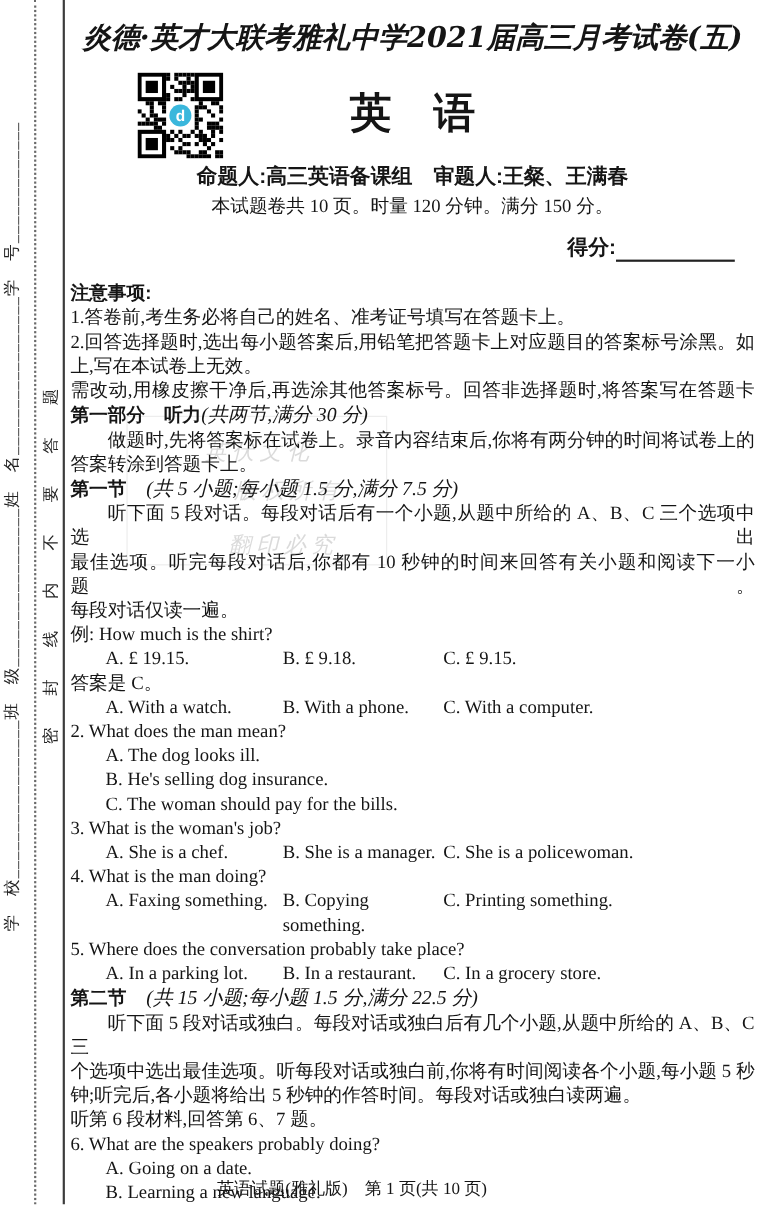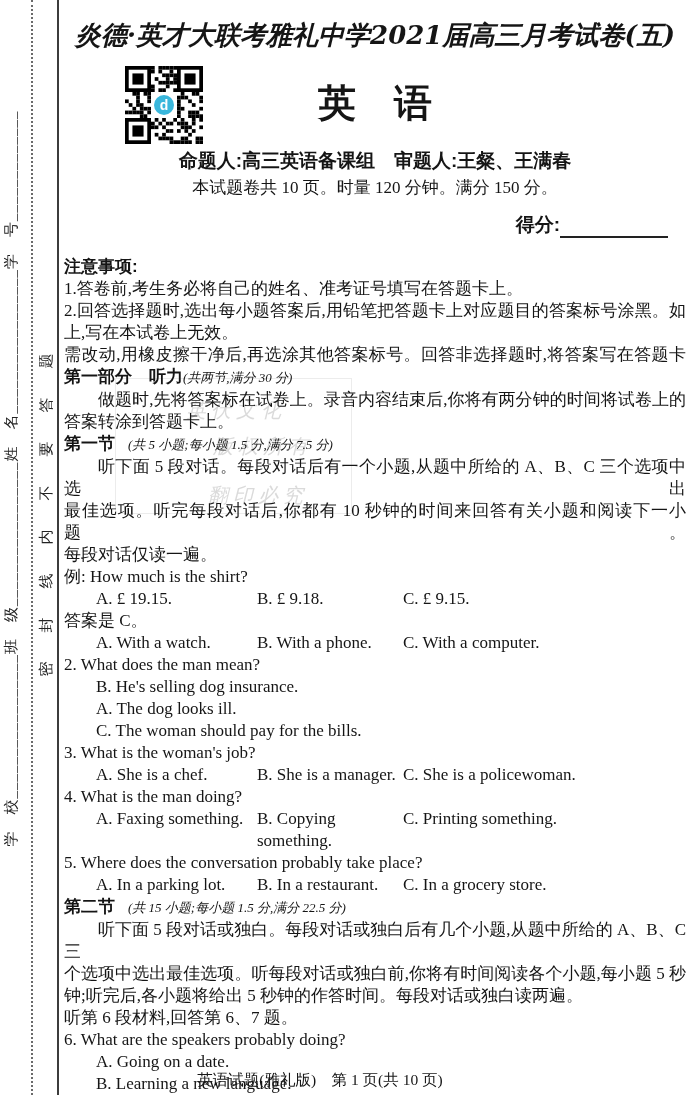--- a/index.html
+++ b/index.html
@@ -36,21 +36,21 @@
     font-family:"Liberation Sans","DejaVu Sans",sans-serif;}
   .setters{margin-top:22px;line-height:25px;font-size:19px;font-weight:bold;text-align:center;
     font-family:"Liberation Sans","DejaVu Sans",sans-serif;}
   .info{margin-top:3px;line-height:24px;font-size:17px;text-align:center;}
   .score-row{margin-top:12px;height:28px;text-align:right;padding-right:18px;
     font-size:19px;font-weight:bold;font-family:"Liberation Sans","DejaVu Sans",sans-serif;}
   .score-line{display:inline-block;width:108px;height:20px;border-bottom:2px solid #222;vertical-align:bottom;}
 
   .ln{font-size:17px;line-height:22px;}
   .bh{font-weight:bold;font-family:"Liberation Sans","DejaVu Sans",sans-serif;}
-  .kai{font-size:13px;font-style:italic;}
+  .kai{font-size:18px;font-style:italic;}
   .jst{text-align:justify;text-align-last:justify;}
   .ind{text-indent:34px;}
   .body-start{margin-top:16px;}
   .orow{padding-left:32px;display:flex;}
   .oa{display:inline-block;width:161px;}
   .ob{display:inline-block;width:146px;}
   .oc{flex:1;}
   .vopt{padding-left:32px;}
 
   .footer{position:absolute;left:0;top:1070px;width:640px;text-align:center;font-size:15.5px;z-index:1;}
@@ -243,22 +243,22 @@
     </div>
     <div class="ln">答案是 C。</div>
 
     <div class="ln orow">
       <span class="oa">A. With a watch.</span>
       <span class="ob">B. With a phone.</span>
       <span class="oc">C. With a computer.</span>
     </div>
 
     <div class="ln">2. What does the man mean?</div>
+    <div class="ln vopt">A. The dog looks ill.</div>
     <div class="ln vopt">B. He's selling dog insurance.</div>
-    <div class="ln vopt">A. The dog looks ill.</div>
     <div class="ln vopt">C. The woman should pay for the bills.</div>
 
     <div class="ln">3. What is the woman's job?</div>
     <div class="ln orow">
       <span class="oa">A. She is a chef.</span>
       <span class="ob">B. She is a manager.</span>
       <span class="oc">C. She is a policewoman.</span>
     </div>
 
     <div class="ln">4. What is the man doing?</div>

